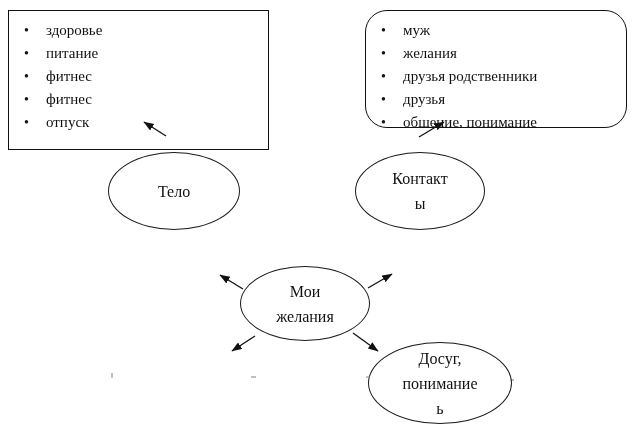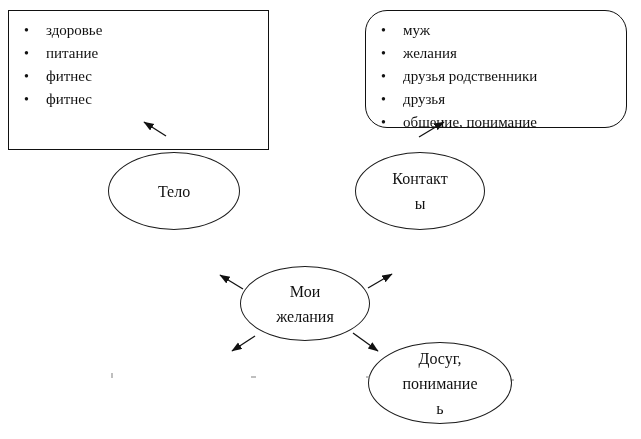--- a/index.html
+++ b/index.html
@@ -92,20 +92,23 @@
     </div>
     <div class="li">
       <span class="bullet">•</span><span class="li-text">питание</span>
     </div>
     <div class="li">
       <span class="bullet">•</span><span class="li-text">фитнес</span>
     </div>
     <div class="li">
       <span class="bullet">•</span><span class="li-text">фитнес</span>
     </div>
+    <div class="li">
+      <span class="bullet">•</span><span class="li-text">отпуск</span>
+    </div>
   </div>
 
   <div class="box" id="right-box">
     <div class="li">
       <span class="bullet">•</span><span class="li-text">муж</span>
     </div>
     <div class="li">
       <span class="bullet">•</span><span class="li-text">желания</span>
     </div>
     <div class="li">

